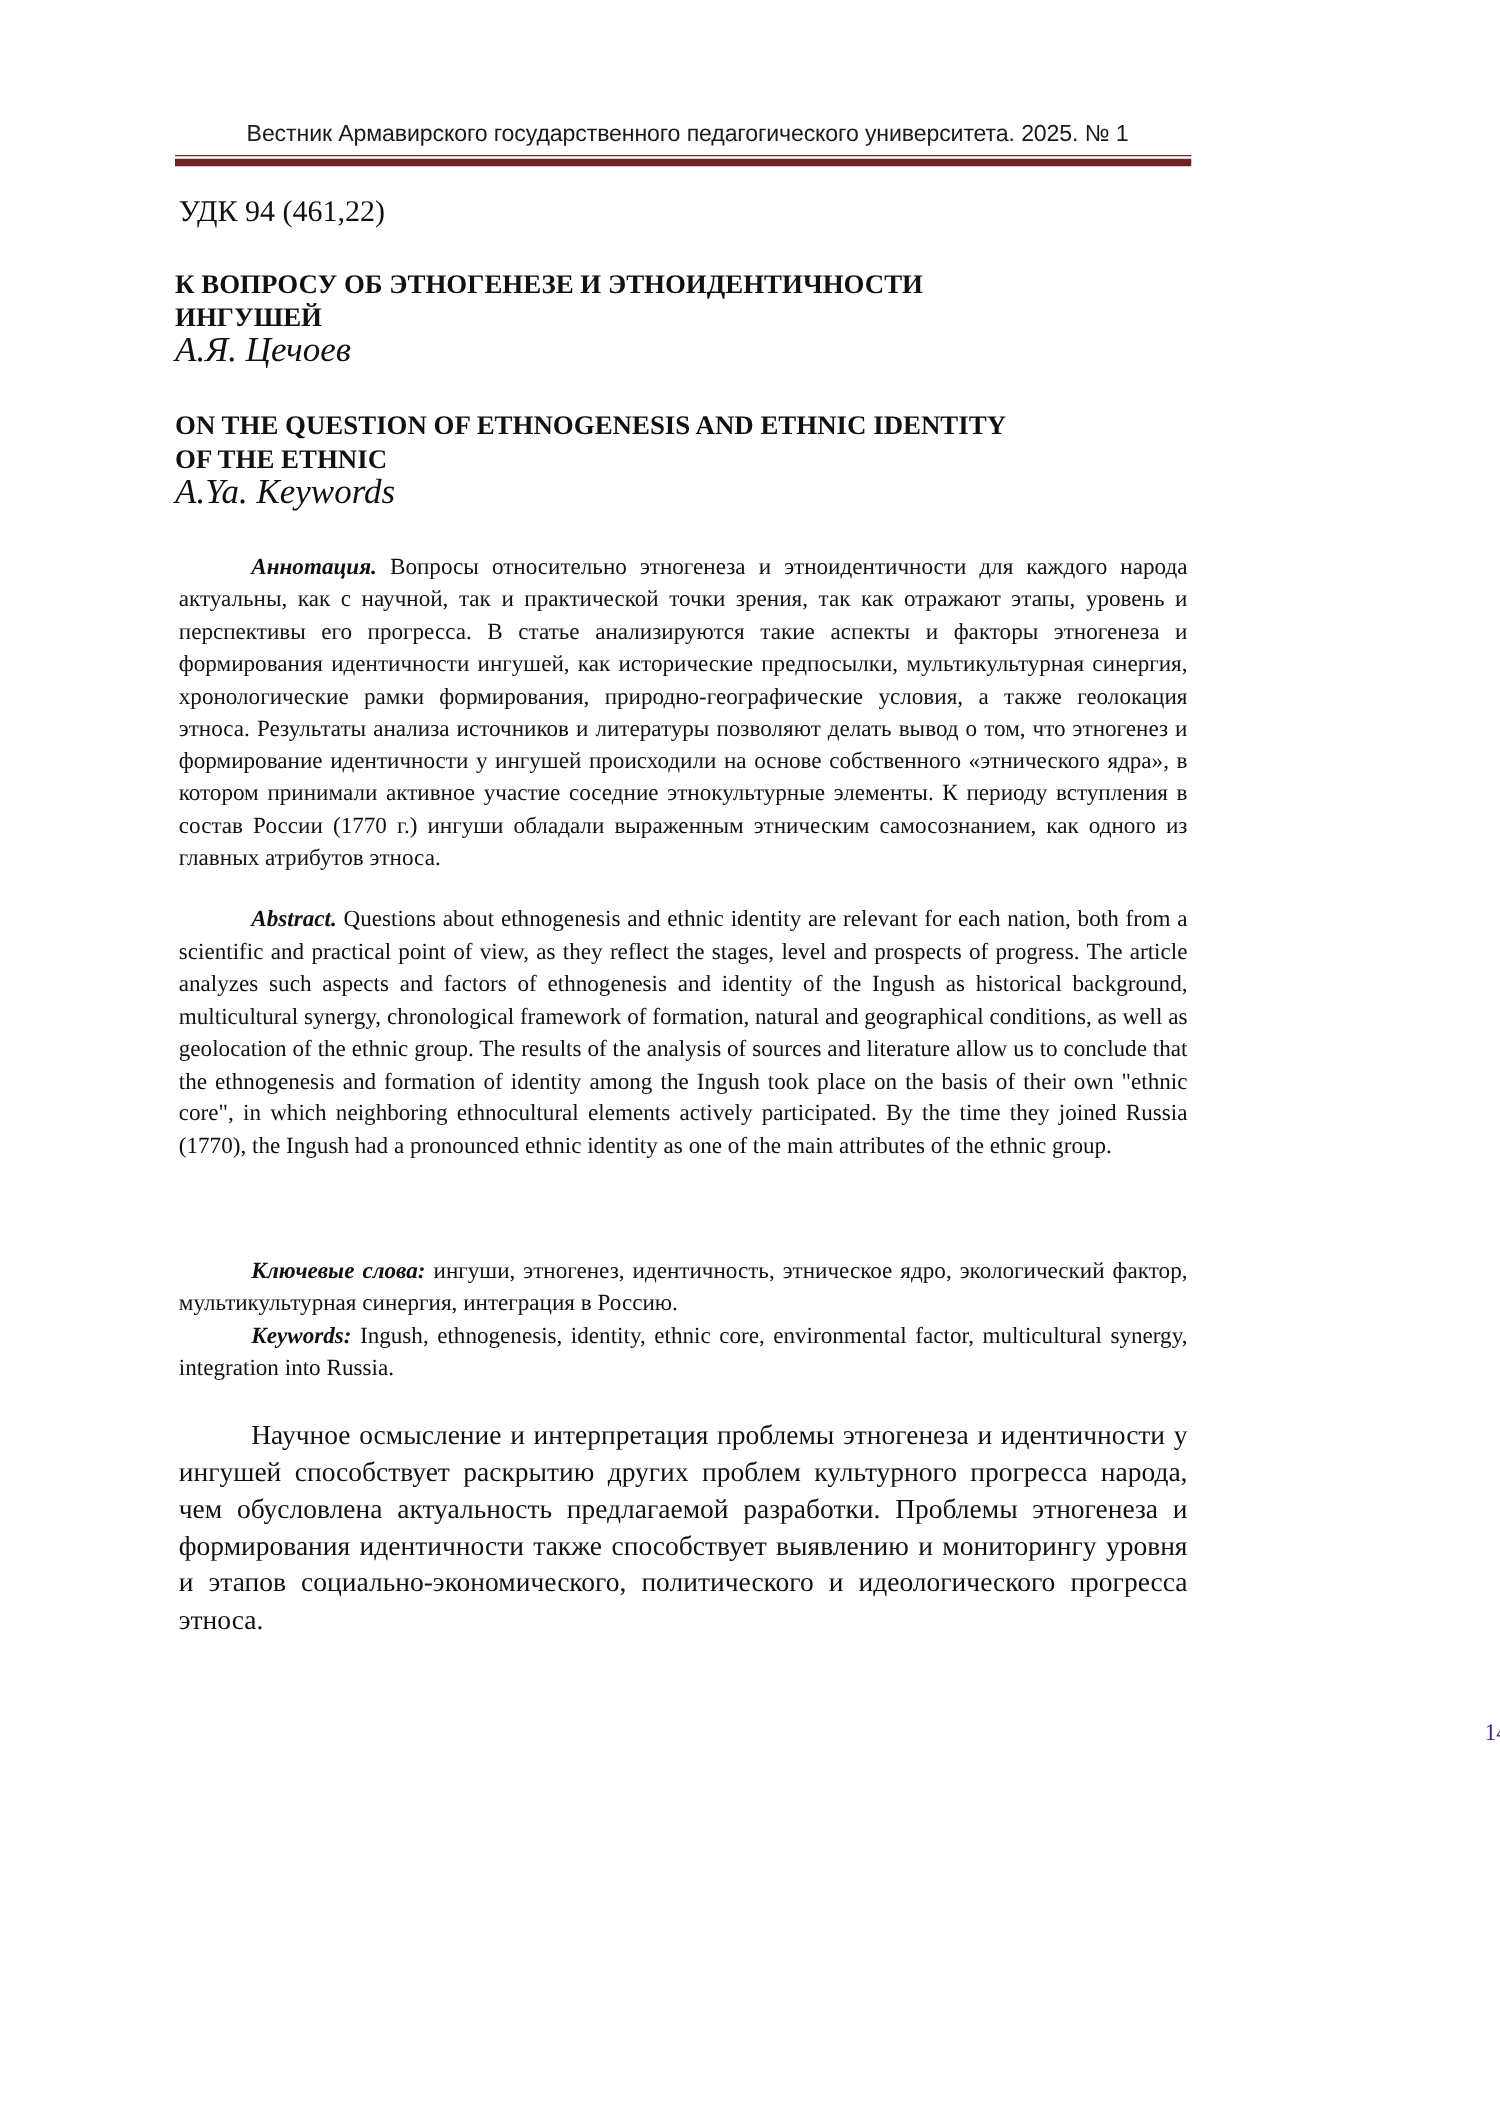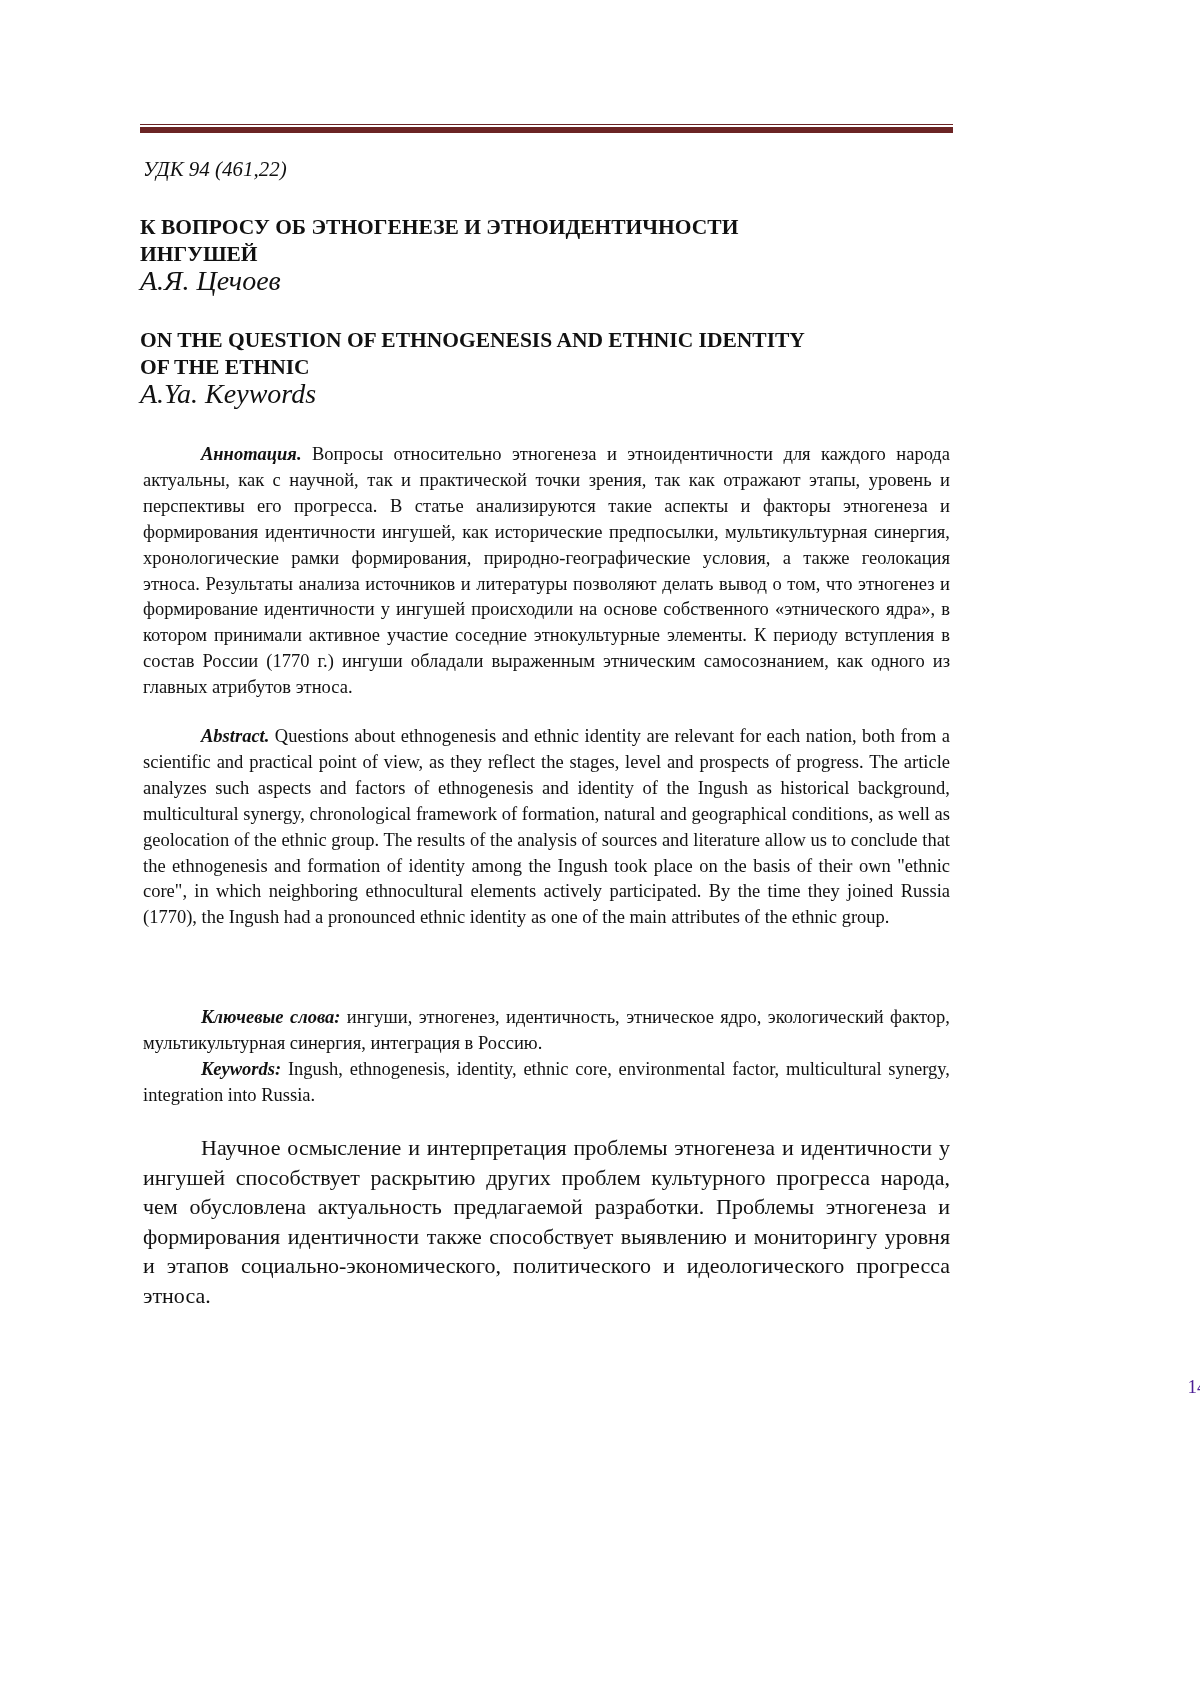--- a/index.html
+++ b/index.html
@@ -9,21 +9,21 @@
   .running-header {
     position: absolute; left: 140px; top: 96px; width: 820px;
     font-family: "Liberation Sans", sans-serif; font-size: 18.5px; color: #1a1a1a;
     text-align: center; letter-spacing: -0.1px;
   }
   .rule-thin { position: absolute; left: 140px; top: 124px; width: 813px; height: 1px; background: #6b2424; }
   .rule-thick { position: absolute; left: 140px; top: 127px; width: 813px; height: 6px; background: #6b2424; }
 
   .udk {
     position: absolute; left: 143px; top: 157px;
-    font-family: "Liberation Serif", serif; font-style: italic; font-size: 21px; color: #111;
+    font-family: "Liberation Serif", serif; font-size: 24px; color: #111;
   }
 
   .title-block { position: absolute; left: 140px; width: 820px; text-align: left; }
   .title-ru { top: 214px; }
   .title-en { top: 327px; }
   .title-text {
     font-family: "Liberation Serif", serif; font-weight: bold; font-size: 21.5px; line-height: 27px; color: #111;
   }
   .author {
     font-family: "Liberation Serif", serif; font-style: italic; font-size: 28px; line-height: 26px; color: #111;
@@ -49,20 +49,21 @@
   .page-number {
     position: absolute; left: 16px; width: 1200px; top: 1376px; text-align: right;
     font-family: "Liberation Serif", serif; font-size: 19px; color: #4c1d95;
   }
 </style>
 </head>
 <body>
 
 <div class="page">
 
+  <div class="running-header">Вестник Армавирского государственного педагогического университета. 2025. № 1</div>
   <div class="rule-thin"></div>
   <div class="rule-thick"></div>
 
   <div class="udk">УДК 94 (461,22)</div>
 
   <div class="title-block title-ru">
     <div class="title-text">К ВОПРОСУ ОБ ЭТНОГЕНЕЗЕ И ЭТНОИДЕНТИЧНОСТИ</div>
     <div class="title-text">ИНГУШЕЙ</div>
     <div class="author">А.Я. Цечоев</div>
   </div>

